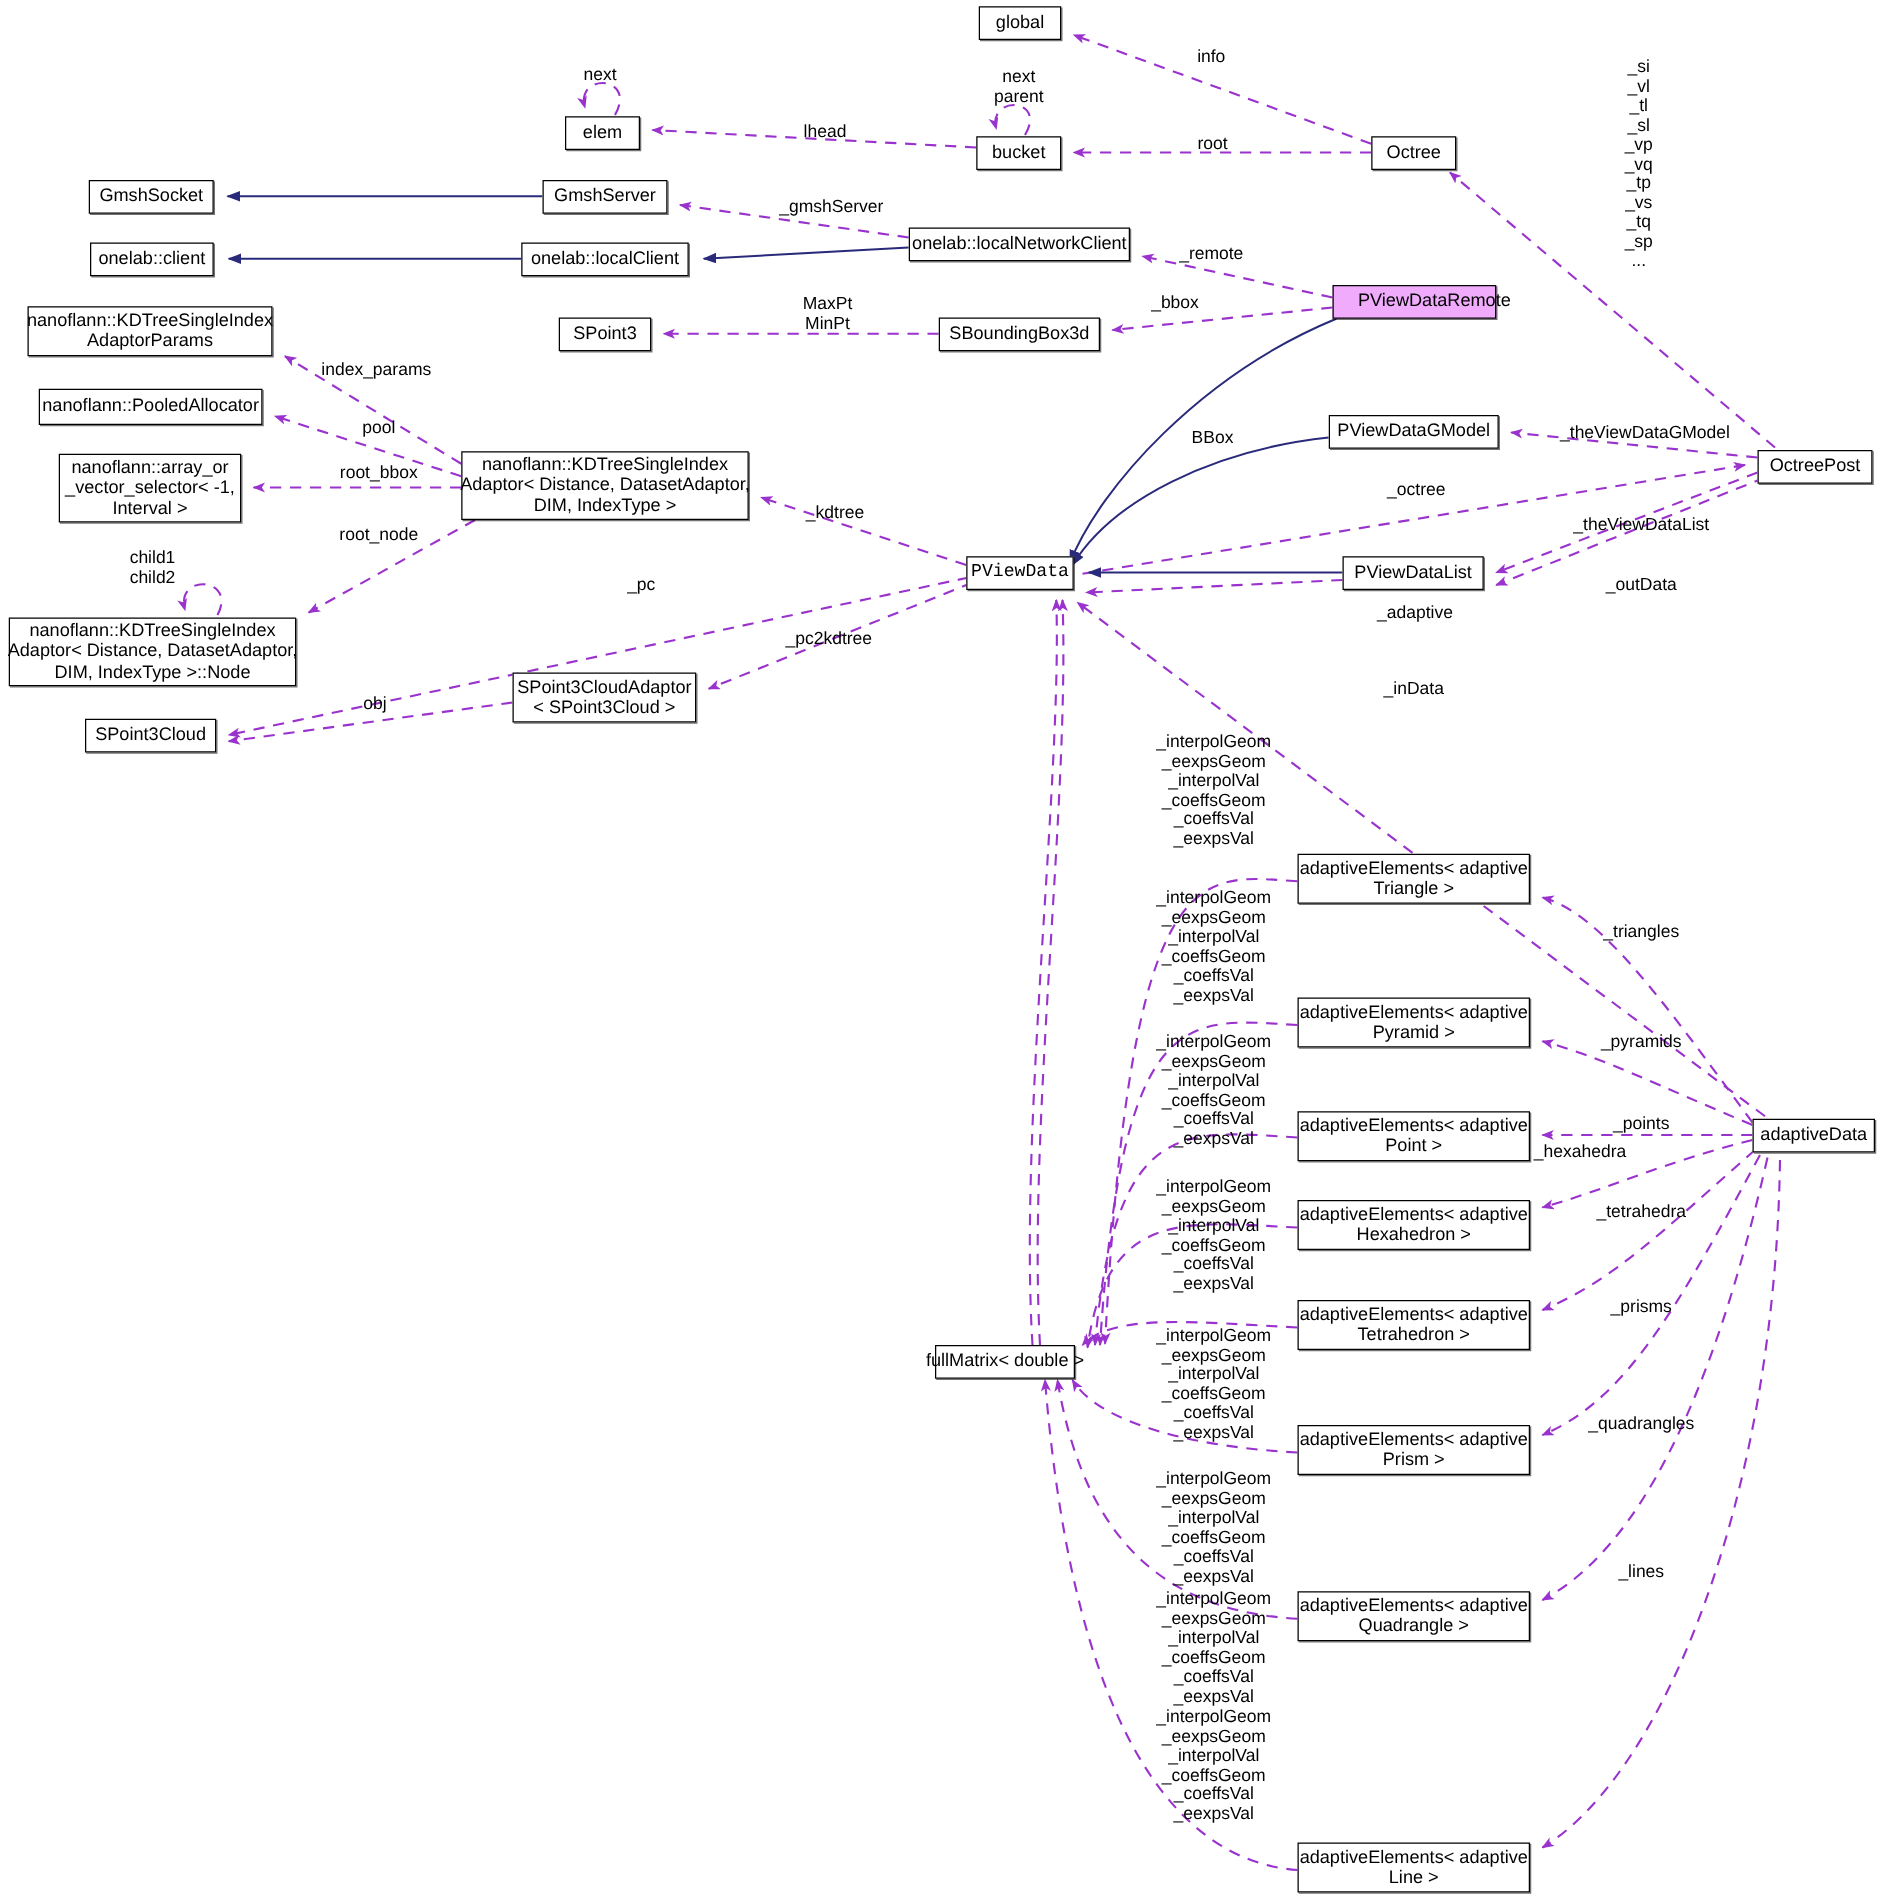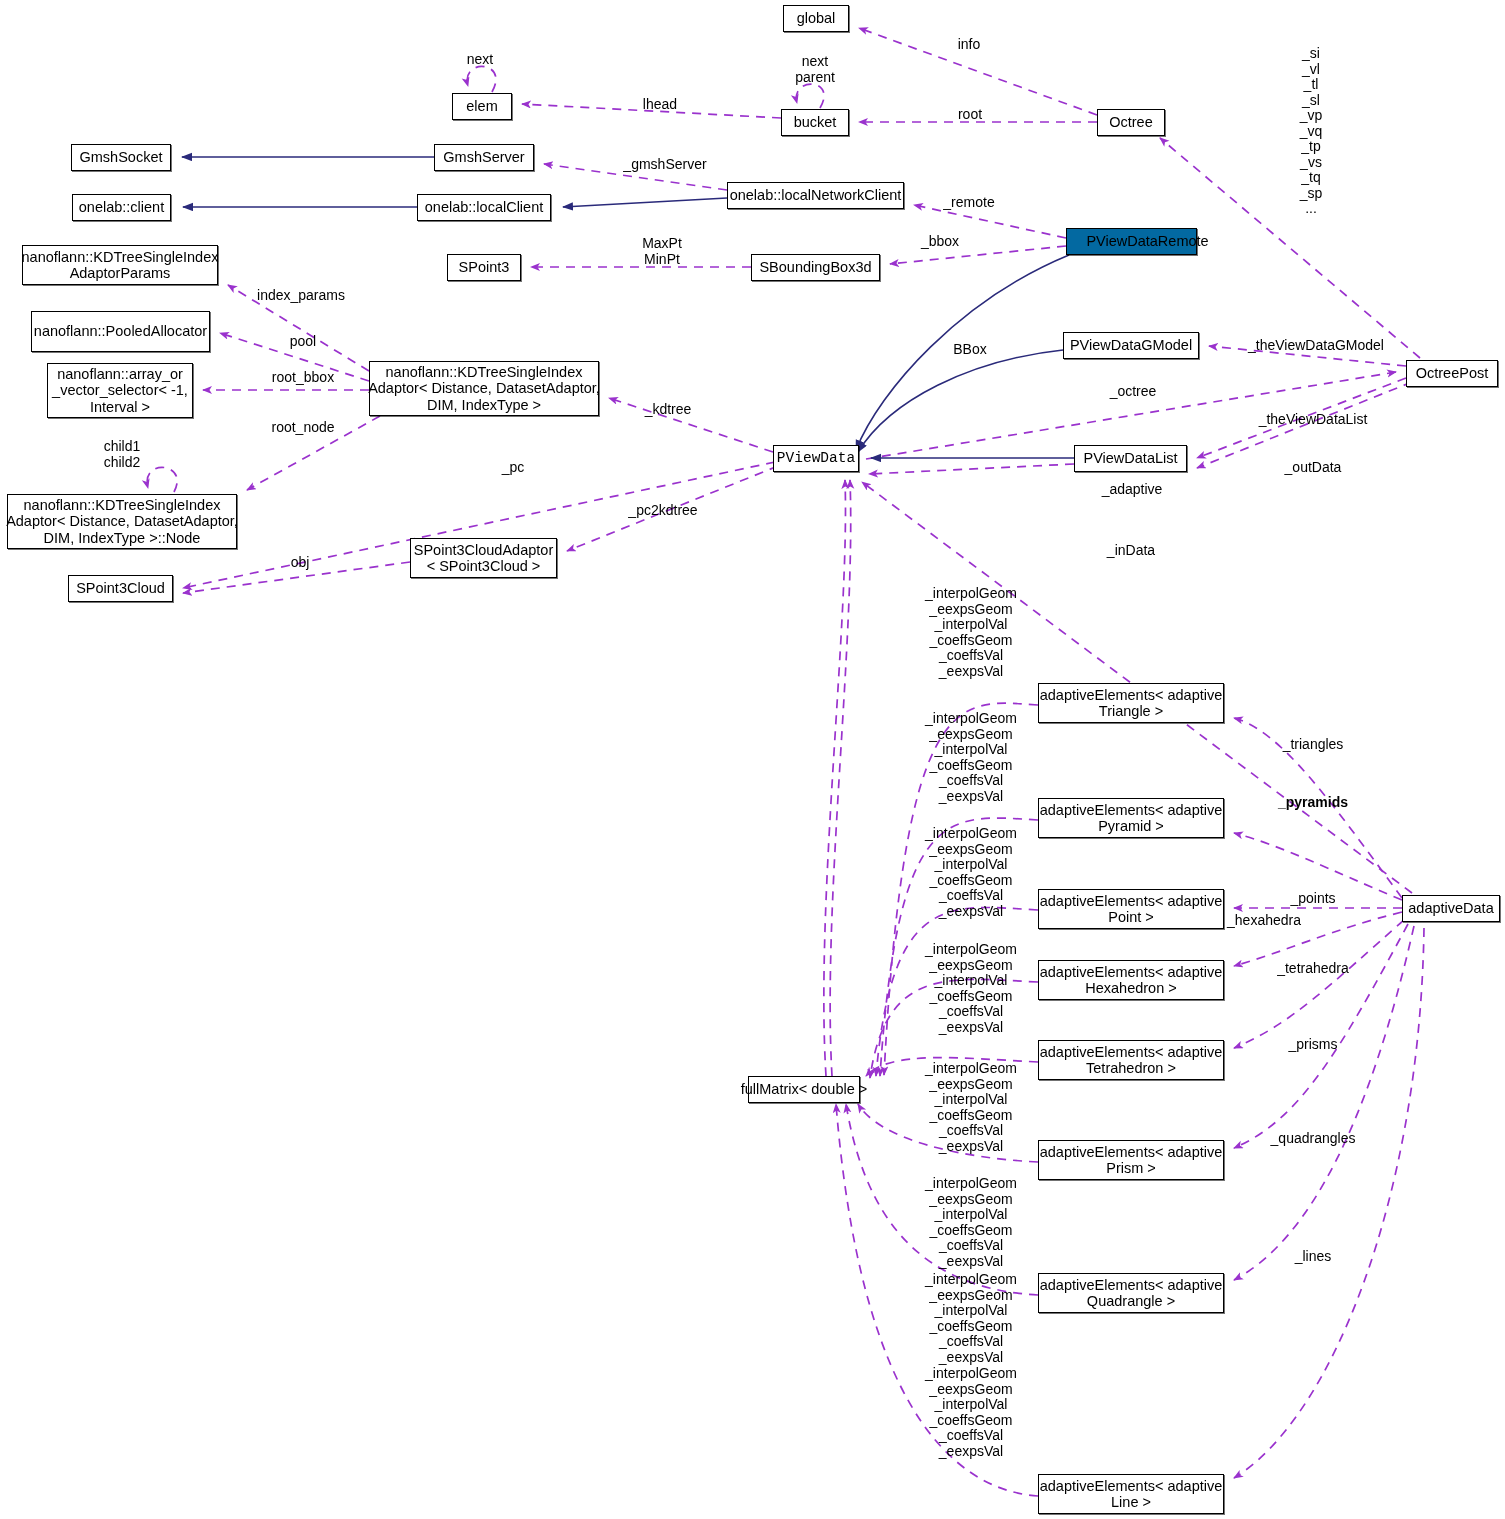--- a/index.html
+++ b/index.html
@@ -31,21 +31,21 @@
     font-size: 14.5px;
     line-height: 16.5px;
     text-align: center;
     display: flex;
     align-items: center;
     justify-content: center;
     white-space: pre;
     box-shadow: 1px 1px 0 rgba(0,0,0,0.55);
   }
   .node.highlight {
-    background: #0369a1;
+    background: #f0abfc;
     padding-left: 32px;
   }
   .edge-label {
     position: absolute;
     font-size: 14px;
     line-height: 15.5px;
     color: #000000;
     white-space: pre;
     text-align: center;
     transform: translate(-50%, -50%);
@@ -177,21 +177,21 @@
       <div class="node" style="left: 71px; top: 144px; width: 100px; height: 27px;">GmshSocket</div>
       <div class="node" style="left: 434px; top: 144px; width: 100px; height: 27px;">GmshServer</div>
       <div class="node" style="left: 72px; top: 194px; width: 99px; height: 27px;">onelab::client</div>
       <div class="node" style="left: 417px; top: 194px; width: 134px; height: 27px;">onelab::localClient</div>
       <div class="node" style="left: 727px; top: 182px; width: 177px; height: 27px;">onelab::localNetworkClient</div>
       <div class="node" style="left: 22px; top: 245px; width: 196px; height: 40px;">nanoflann::KDTreeSingleIndex
 AdaptorParams</div>
       <div class="node" style="left: 447px; top: 254px; width: 74px; height: 27px;">SPoint3</div>
       <div class="node" style="left: 751px; top: 254px; width: 129px; height: 27px;">SBoundingBox3d</div>
       <div class="node highlight" style="left: 1066px; top: 228px; width: 131px; height: 27px;">PViewDataRemote</div>
-      <div class="node" style="left: 31px; top: 311px; width: 179px; height: 41px;">nanoflann::PooledAllocator</div>
+      <div class="node" style="left: 31px; top: 311px; width: 179px; height: 29px;">nanoflann::PooledAllocator</div>
       <div class="node" style="left: 1063px; top: 332px; width: 136px; height: 27px;">PViewDataGModel</div>
       <div class="node" style="left: 1406px; top: 360px; width: 92px; height: 27px;">OctreePost</div>
       <div class="node" style="left: 47px; top: 363px; width: 146px; height: 55px;">nanoflann::array_or
 _vector_selector&lt; -1,
 Interval &gt;</div>
       <div class="node" style="left: 369px; top: 361px; width: 230px; height: 55px;">nanoflann::KDTreeSingleIndex
 Adaptor&lt; Distance, DatasetAdaptor,
 DIM, IndexType &gt;</div>
       <div class="node" style="left: 773px; top: 445px; width: 86px; height: 27px; font-family: Liberation Mono, monospace;">PViewData</div>
       <div class="node" style="left: 1074px; top: 445px; width: 113px; height: 27px;">PViewDataList</div>
@@ -272,21 +272,21 @@
 _coeffsGeom
 _coeffsVal
 _eexpsVal</div>
       <div class="edge-label" style="left: 1313px; top: 745px;">_triangles</div>
       <div class="edge-label" style="left: 971px; top: 872px;">_interpolGeom
 _eexpsGeom
 _interpolVal
 _coeffsGeom
 _coeffsVal
 _eexpsVal</div>
-      <div class="edge-label" style="left: 1313px; top: 803px; font-weight: bold;">_pyramids</div>
+      <div class="edge-label" style="left: 1313px; top: 833px;">_pyramids</div>
       <div class="edge-label" style="left: 1313px; top: 899px;">_points</div>
       <div class="edge-label" style="left: 1264px; top: 921px;">_hexahedra</div>
       <div class="edge-label" style="left: 971px; top: 988px;">_interpolGeom
 _eexpsGeom
 _interpolVal
 _coeffsGeom
 _coeffsVal
 _eexpsVal</div>
       <div class="edge-label" style="left: 1313px; top: 969px;">_tetrahedra</div>
       <div class="edge-label" style="left: 971px; top: 1107px;">_interpolGeom

